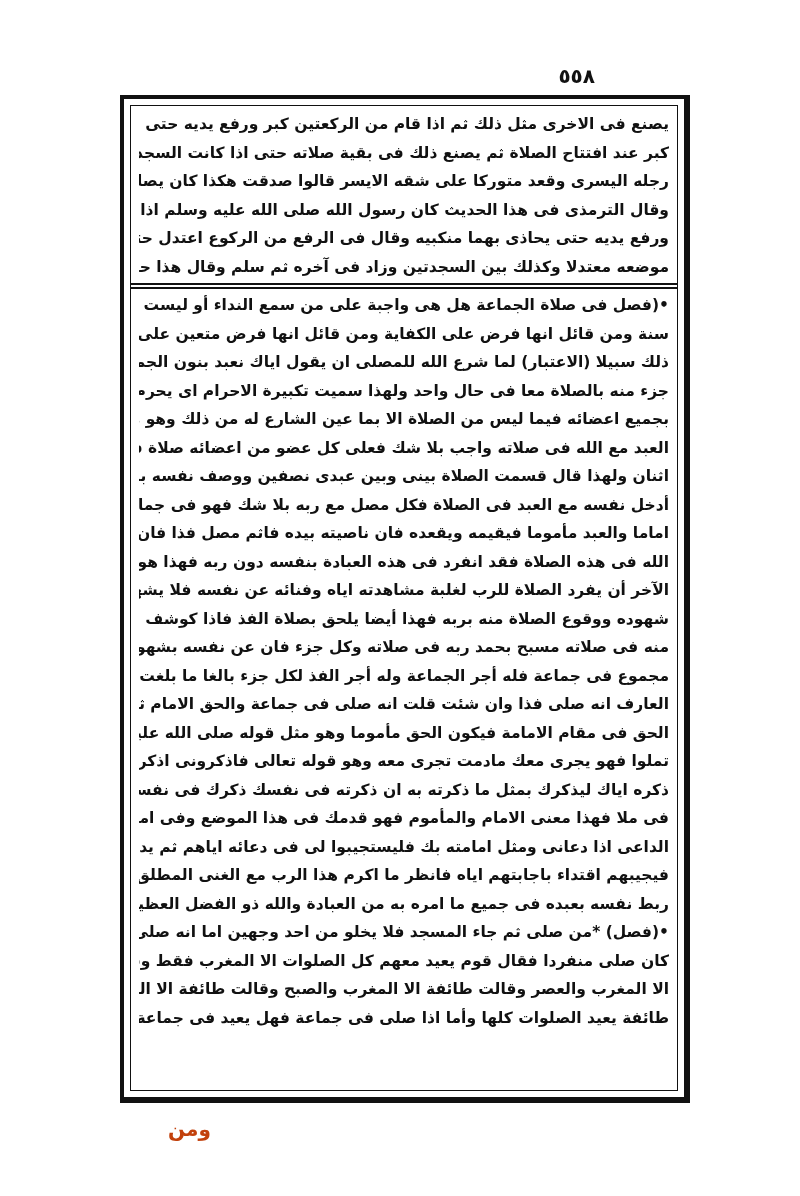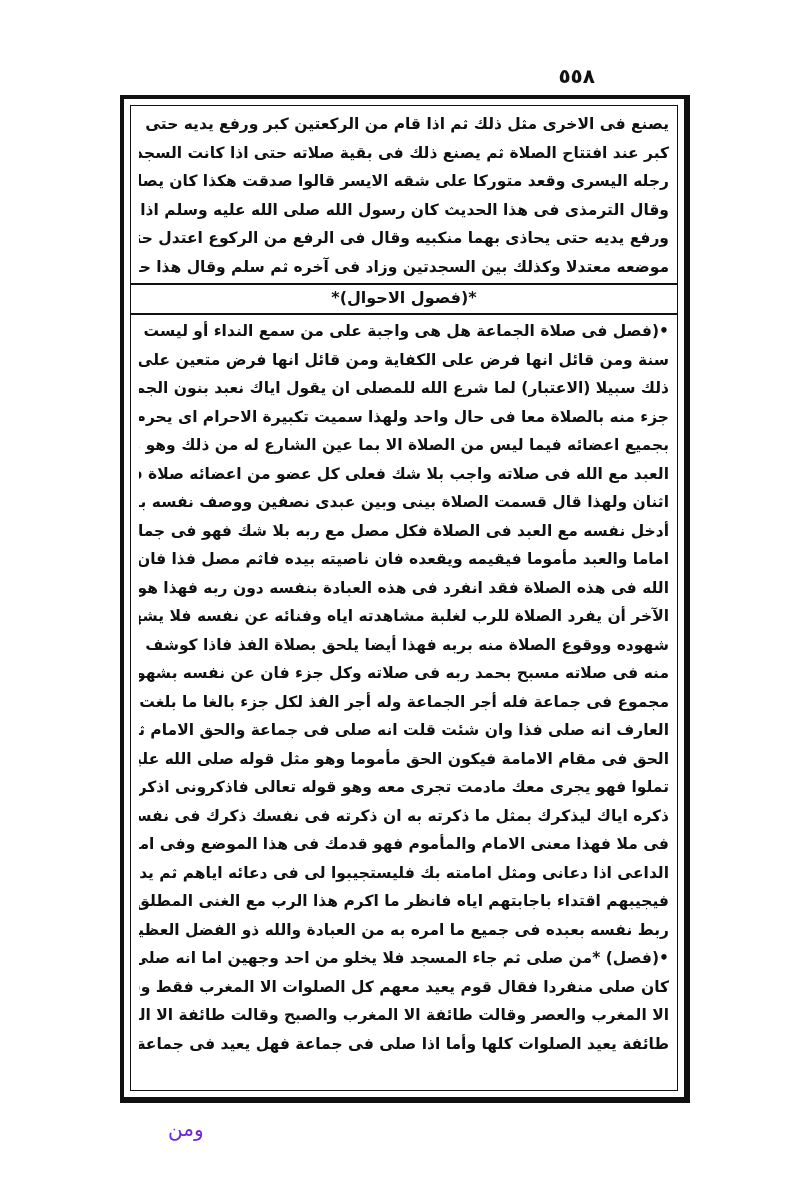--- a/index.html
+++ b/index.html
@@ -26,43 +26,42 @@
     font-size: 15.5px; line-height: 28.5px; height: 28.5px; white-space: nowrap; overflow: hidden;
     font-family: "DejaVu Sans", sans-serif; font-weight: bold;
   }
   .line.last { text-align-last: right; }
   .rule { border-top: 2px solid #111; margin: 2px -8px 0 -8px; }
   .heading {
     direction: rtl; text-align: center; font-weight: bold; font-size: 16px;
     line-height: 26px; height: 26px;
   }
   .catchword {
-    position: absolute; top: 1117px; left: 168px; font-size: 20px; font-weight: normal;
-    direction: rtl; color: #6d28d9;
+    position: absolute; top: 1117px; left: 168px; font-size: 20px; font-weight: bold;
+    direction: rtl; color: #c2410c;
   }
 </style>
 </head>
 <body>
 
 <div class="page-number">٥٥٨</div>
 
 <div class="frame">
   <div class="frame-inner">
 
     <div class="block">
       <div class="line">يصنع فى الاخرى مثل ذلك ثم اذا قام من الركعتين كبر ورفع يديه حتى يحاذى بهما منكبيه كما</div>
       <div class="line">كبر عند افتتاح الصلاة ثم يصنع ذلك فى بقية صلاته حتى اذا كانت السجدة التى فيها التسليم اخر</div>
       <div class="line">رجله اليسرى وقعد متوركا على شقه الايسر قالوا صدقت هكذا كان يصلى صلى الله عليه وسلم</div>
       <div class="line">وقال الترمذى فى هذا الحديث كان رسول الله صلى الله عليه وسلم اذا قام للصلاة اعتدل قائما</div>
       <div class="line">ورفع يديه حتى يحاذى بهما منكبيه وقال فى الرفع من الركوع اعتدل حتى يرجع كل عظم فى</div>
       <div class="line last">موضعه معتدلا وكذلك بين السجدتين وزاد فى آخره ثم سلم وقال هذا حديث حسن صحيح</div>
     </div>
 
     <div class="rule"></div>
-    <div class="heading">*(فصول الاحوال)*</div>
     <div class="rule" style="margin-bottom:2px;"></div>
 
     <div class="block">
       <div class="line">•(فصل فى صلاة الجماعة هل هى واجبة على من سمع النداء أو ليست بواجبة) *فمن قائل انها</div>
       <div class="line">سنة ومن قائل انها فرض على الكفاية ومن قائل انها فرض متعين على كل مكلف اذا وجد الى</div>
       <div class="line">ذلك سبيلا (الاعتبار) لما شرع الله للمصلى ان يقول اياك نعبد بنون الجمع دل على انه مطلوب كل</div>
       <div class="line">جزء منه بالصلاة معا فى حال واحد ولهذا سميت تكبيرة الاحرام اى يحرم على العبد أن يتصرف</div>
       <div class="line">بجميع اعضائه فيما ليس من الصلاة الا بما عين الشارع له من ذلك وهو مذكور فحضور جماعة</div>
       <div class="line">العبد مع الله فى صلاته واجب بلا شك فعلى كل عضو من اعضائه صلاة فى الصلاة وأقل الجماعة</div>
       <div class="line">اثنان ولهذا قال قسمت الصلاة بينى وبين عبدى نصفين ووصف نفسه بأنه يصلى علينا وقد</div>

